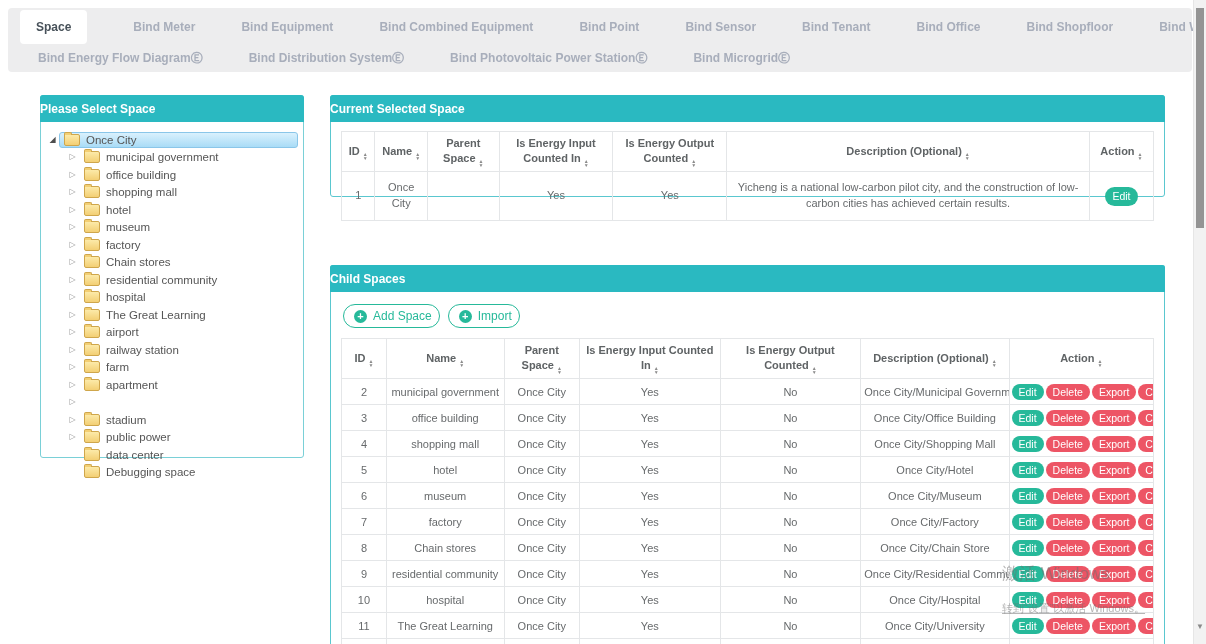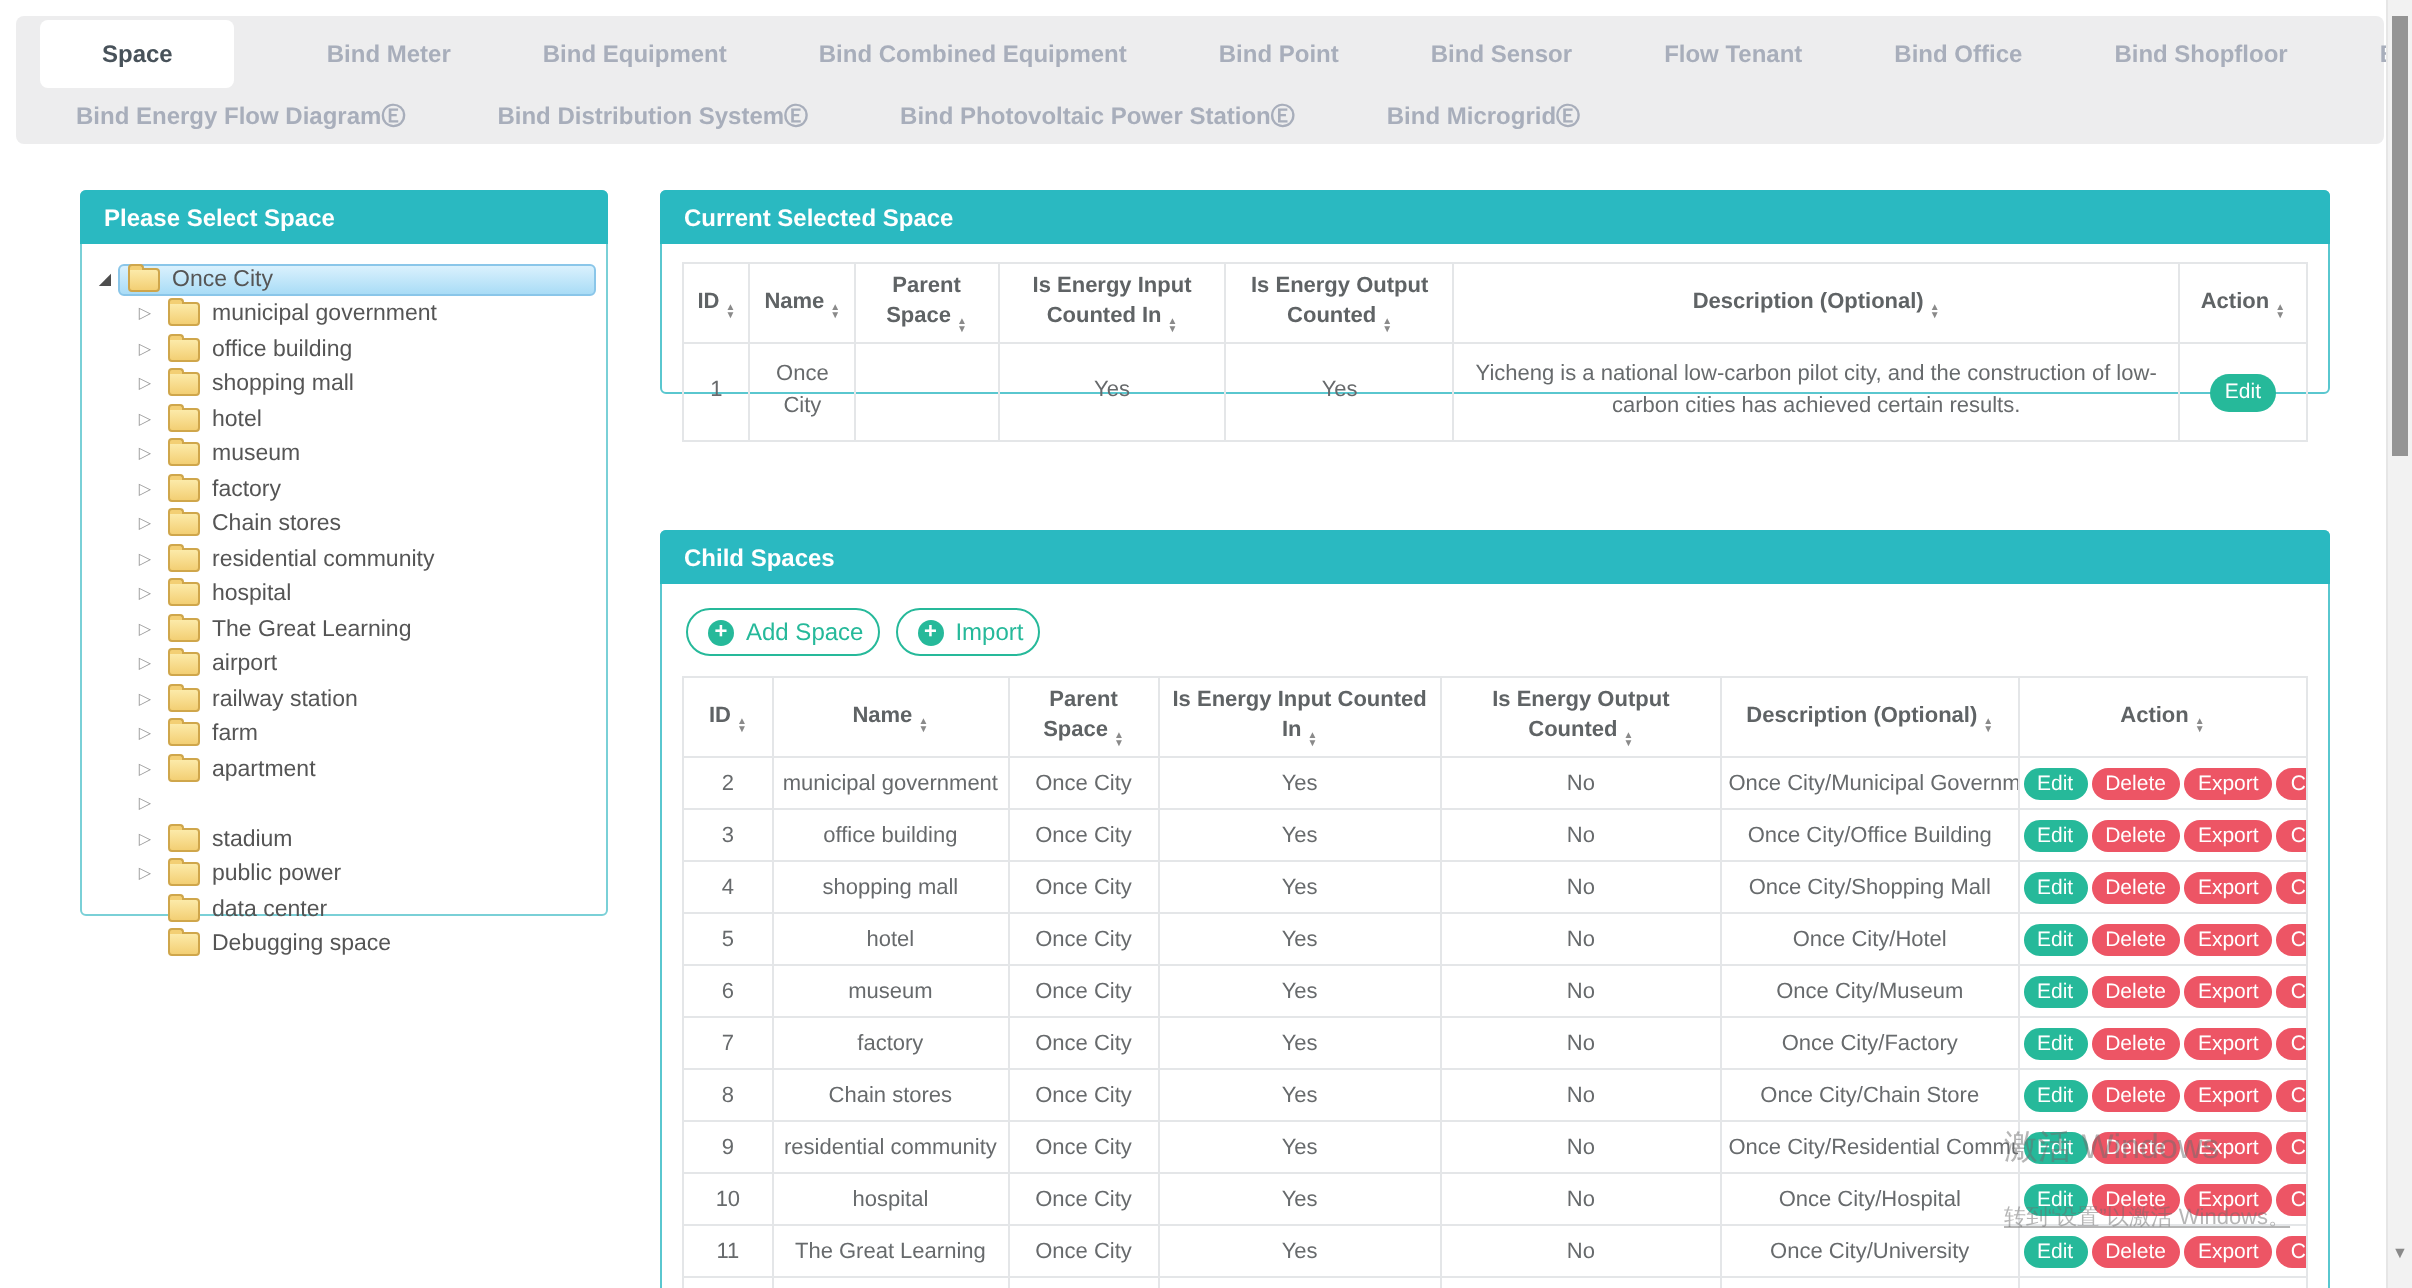--- a/index.html
+++ b/index.html
@@ -5,25 +5,25 @@
   html,body{margin:0;padding:0;background:#fff;}
   .page{position:relative;width:1206px;height:644px;background:#ffffff;overflow:hidden;
         font-family:"Liberation Sans",sans-serif;-webkit-font-smoothing:antialiased;}
 
   
   .tabbar{position:absolute;left:8px;top:8px;width:1184px;height:64px;background:#ededee;border-radius:4px;}
   .tabs-row{display:flex;align-items:center;white-space:nowrap;}
   .tabs-row.r1{height:38px;gap:46px;padding-left:12px;}
   .tabs-row.r2{height:24px;gap:46px;padding-left:30px;}
   .tab{font-size:12px;font-weight:700;color:#a8aebb;cursor:pointer;}
-  .tab.active{background:#ffffff;color:#48525a;padding:10px 31px;border-radius:4px;}
+  .tab.active{background:#ffffff;color:#48525a;padding:10px 16px;border-radius:4px;}
 
   
   .panel-header{height:27px;background:#2ab9c1;border-radius:3px 3px 0 0;color:#ffffff;
-                font-size:12px;font-weight:700;display:flex;align-items:center;padding-left:12px;}
+                font-size:12px;font-weight:700;display:flex;align-items:center;padding-left:0;}
   .panel{position:absolute;background:#fff;border:1px solid #5ac7cf;border-radius:3px;box-sizing:border-box;}
   .panel .panel-header{margin:-1px -1px 0 -1px;}
 
   
   .tree-panel{left:40px;top:95px;width:264px;height:363px;border-color:#7ad0d7;}
   .tree-box{padding:9px 5px;overflow:hidden;}
   .tree-row{display:flex;align-items:center;height:17.5px;font-size:11.5px;color:#555;cursor:pointer;}
   .tree-row.lvl1{padding-left:20px;}
   .arrow{width:13px;flex:0 0 13px;text-align:center;font-size:8px;color:#9a9a9a;line-height:1;}
   .arrow.expanded::before{content:"◢";color:#4e4e4e;}
@@ -96,21 +96,21 @@
 <div class="page">
 
   <div class="tabbar">
     <div class="tabs-row r1">
       <div class="tab active">Space</div>
         <div class="tab">Bind Meter</div>
         <div class="tab">Bind Equipment</div>
         <div class="tab">Bind Combined Equipment</div>
         <div class="tab">Bind Point</div>
         <div class="tab">Bind Sensor</div>
-        <div class="tab">Flow Tenant</div>
+        <div class="tab">Bind Tenant</div>
         <div class="tab">Bind Office</div>
         <div class="tab">Bind Shopfloor</div>
         <div class="tab">Bind Working Calendar</div>
     </div>
     <div class="tabs-row r2">
         <div class="tab">Bind Energy Flow DiagramⒺ</div>
         <div class="tab">Bind Distribution SystemⒺ</div>
         <div class="tab">Bind Photovoltaic Power StationⒺ</div>
         <div class="tab">Bind MicrogridⒺ</div>
     </div>

